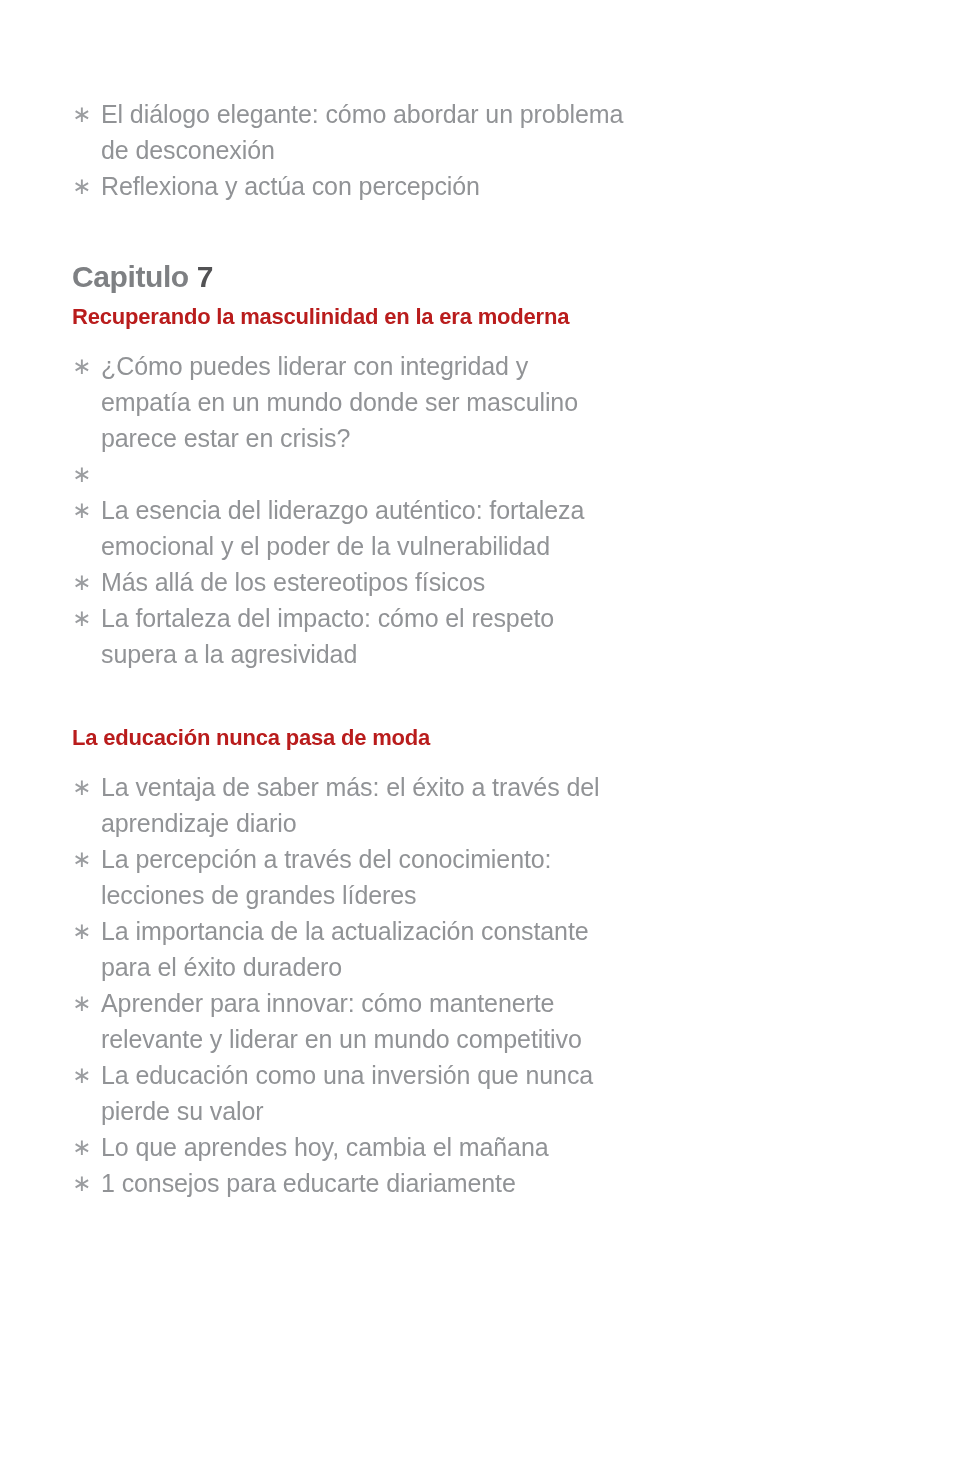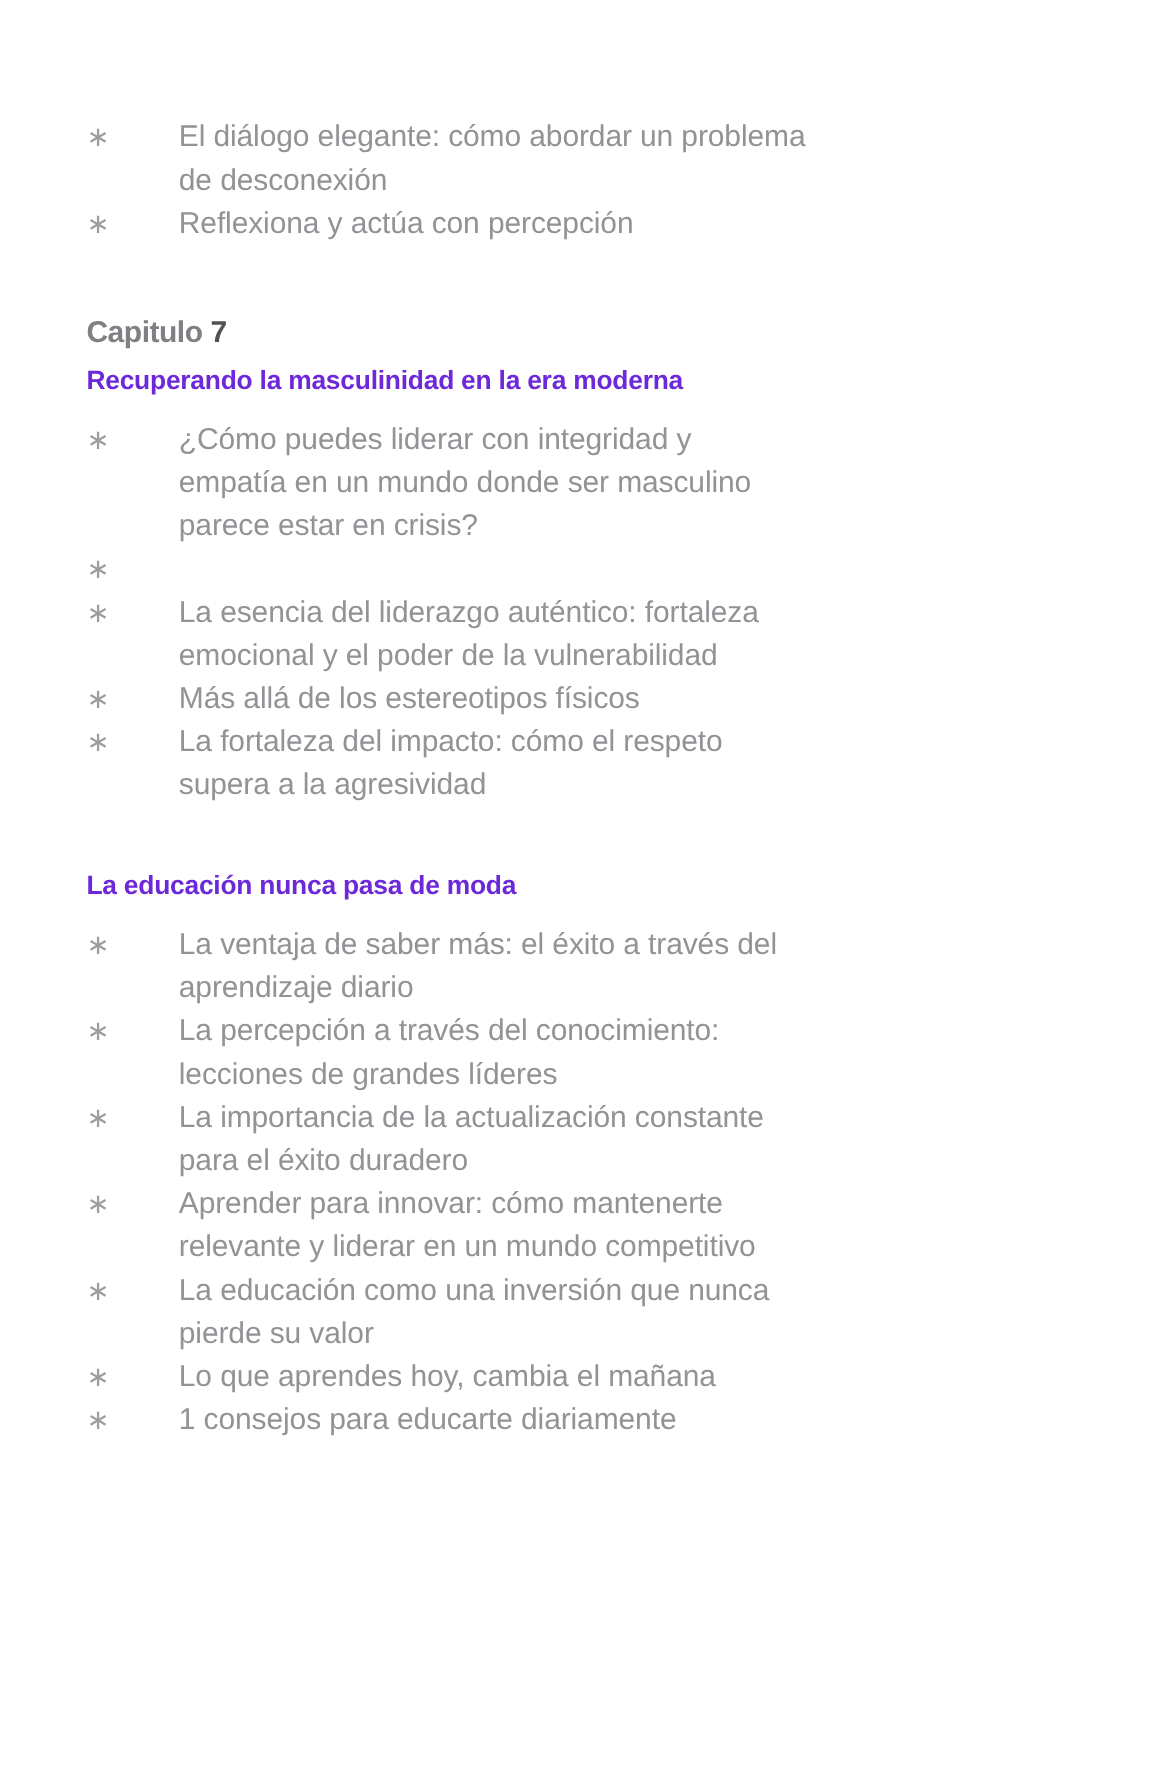--- a/index.html
+++ b/index.html
@@ -35,43 +35,42 @@
   }
   .bullet {
     flex: 0 0 29px;
     width: 29px;
     color: #9b9da0;
     font-size: 23px;
     line-height: 36px;
   }
   .item-text {
     white-space: pre-line;
-    margin-left: 48px;
   }
   .chapter {
     margin-top: 52px;
   }
   .chapter-title {
     margin: 0;
-    font-size: 25px;
+    font-size: 30px;
     line-height: 42px;
     font-weight: bold;
     letter-spacing: -0.4px;
     color: #7e8083;
   }
   .chapter-title .chapter-number {
     color: #525254;
   }
   .chapter-subtitle {
     margin: 5px 0 0 0;
     font-size: 22px;
     line-height: 28px;
     font-weight: bold;
     letter-spacing: -0.2px;
-    color: #6d28d9;
+    color: #b91c1c;
   }
   .chapter .bullet-list {
     margin-top: 17px;
   }
 </style>
 </head>
 <body>
 
 <div class="page">
 

